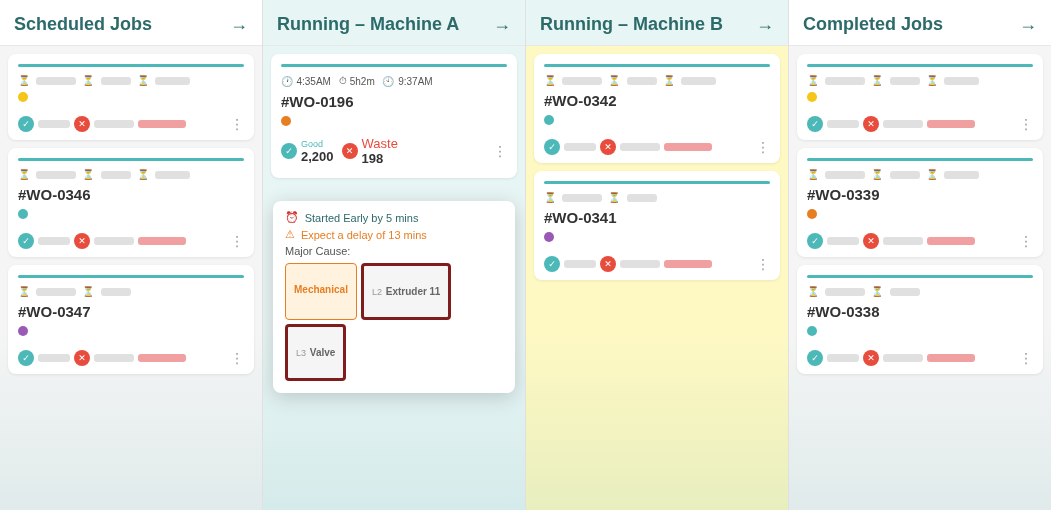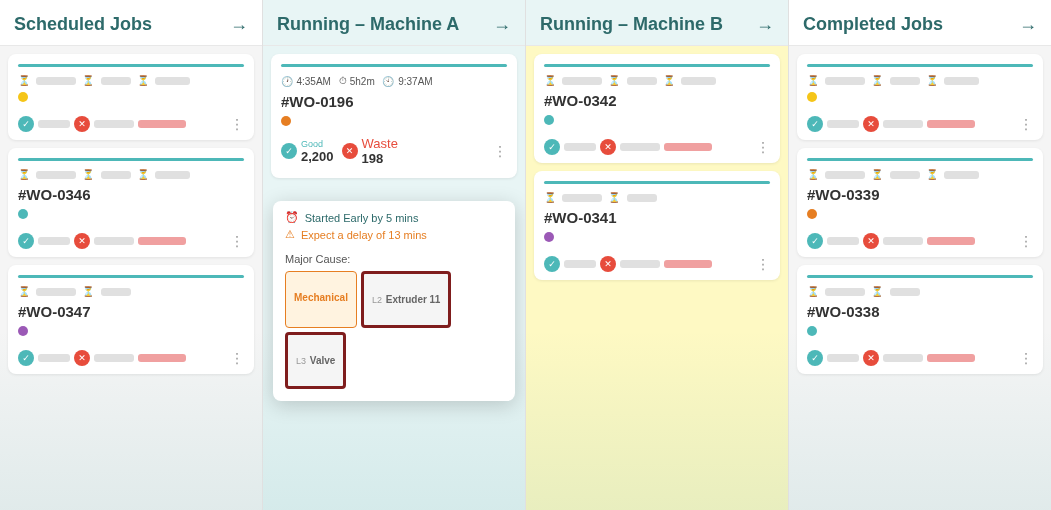--- a/index.html
+++ b/index.html
@@ -187,21 +187,21 @@
     }
     .popup-info-row {
       display: flex;
       align-items: center;
       gap: 6px;
       margin-bottom: 4px;
       font-size: 11px;
     }
     .popup-info-text-green { color: #2d6a6a; font-weight: 500; }
     .popup-info-text-orange { color: #e67e22; font-weight: 500; }
-    .popup-cause-label { font-size: 11px; color: #555; margin-bottom: 6px; margin-top: 12px; }
+    .popup-cause-label { font-size: 11px; color: #555; margin-bottom: 6px; margin-top: 4px; }
     .popup-tags {
       display: flex;
       gap: 4px;
       flex-wrap: wrap;
     }
     .tag {
       padding: 20px 8px;
       border-radius: 4px;
       font-size: 10px;
       font-weight: 600;

